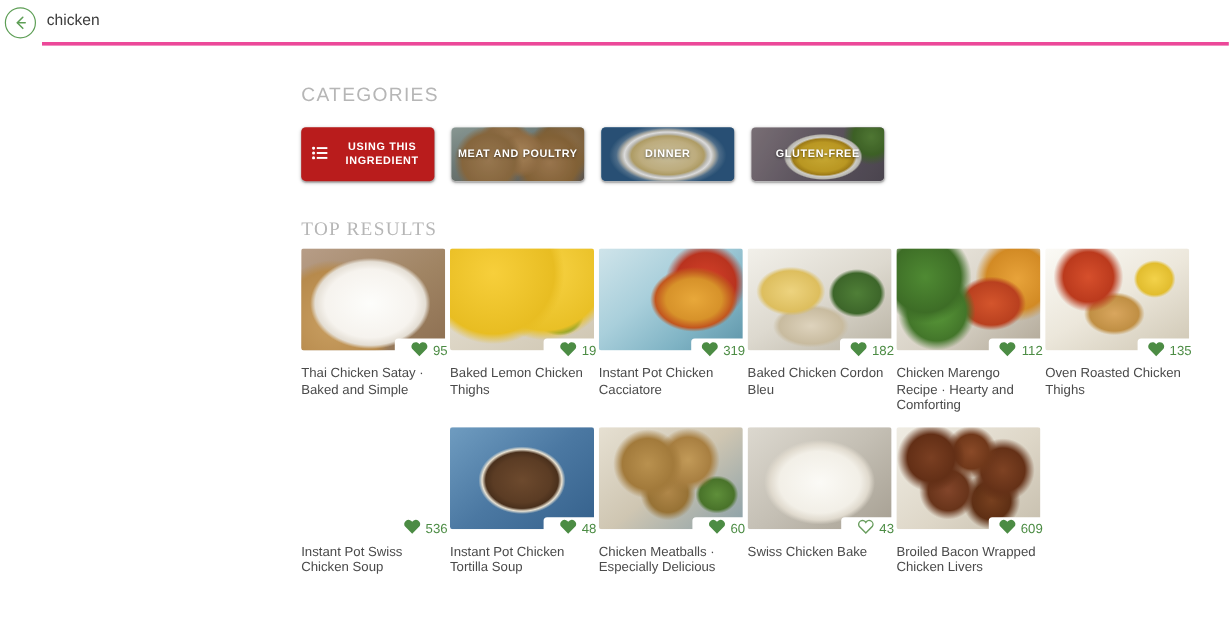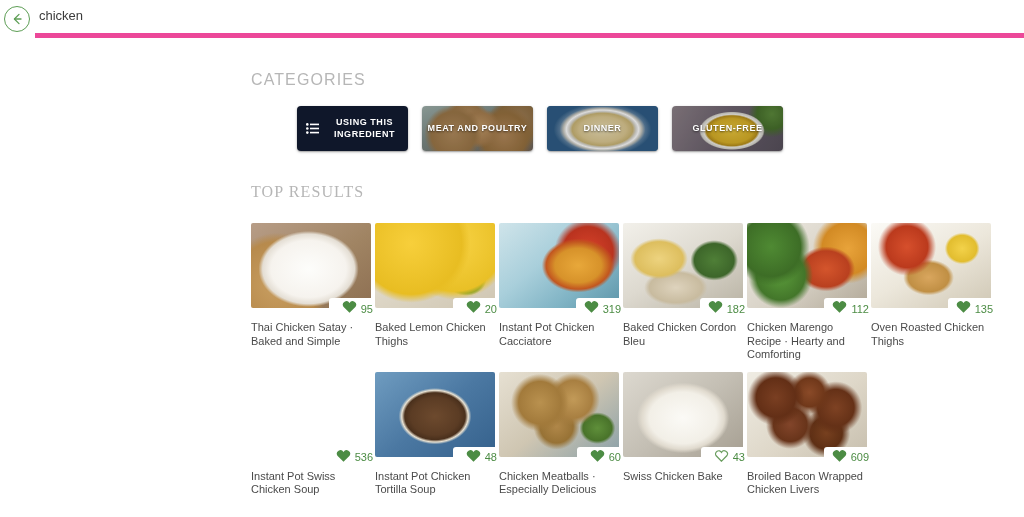--- a/index.html
+++ b/index.html
@@ -31,21 +31,21 @@
     justify-content: center;
     flex: 0 0 auto;
     cursor: pointer;
     background: #fff;
   }
   .back-btn svg { display: block; }
   .search-field-wrap {
     flex: 1 1 auto;
     height: 38px;
     margin-left: 5px;
-    border-bottom: 5px solid #ec4899;
+    border-bottom: 3px solid #ec4899;
     display: flex;
     align-items: center;
   }
   .search-input {
     width: 100%;
     border: none;
     outline: none;
     font-family: "Liberation Sans", sans-serif;
     font-size: 13px;
     color: #3b3b3b;
@@ -83,21 +83,21 @@
     border-radius: 4px;
     position: relative;
     overflow: hidden;
     box-shadow: 0 1px 3px rgba(0,0,0,0.28), 0 1px 1px rgba(0,0,0,0.16);
     display: flex;
     align-items: center;
     justify-content: center;
     cursor: pointer;
     flex: 0 0 auto;
   }
-  .cat-card.green { background: #0f172a; margin-left: 46px; }
+  .cat-card.green { background: #b91c1c; }
   .cat-card .cat-bg {
     position: absolute;
     inset: 0;
     z-index: 0;
   }
   .cat-card .cat-shade {
     position: absolute;
     inset: 0;
     background: rgba(0,0,0,0.14);
     z-index: 1;
@@ -141,21 +141,21 @@
   .bg-gluten {
     background:
       radial-gradient(ellipse 36% 52% at 54% 55%, #e8c43c 0%, #d8b028 52%, #b8901c 64%, #efeee8 70%, #d5d3cb 78%, transparent 82%),
       radial-gradient(circle at 90% 18%, #5c8a3c 0%, #47702c 14%, transparent 22%),
       linear-gradient(120deg, #8d8188 0%, #6e6470 45%, #57505c 100%);
   }
 
   
   .res-label { margin-top: 32px; font-family: Liberation Serif, serif; }
   .results-grid {
-    margin-top: 22px;
+    margin-top: 6px;
     display: grid;
     grid-template-columns: repeat(6, 120px);
     column-gap: 4px;
     row-gap: 10px;
   }
   .recipe-card { width: 120px; cursor: pointer; }
   .thumb-wrap {
     position: relative;
     width: 120px;
     height: 85px;
@@ -330,21 +330,21 @@
         </div>
         <div class="recipe-title">Thai Chicken Satay · Baked and Simple</div>
       </div>
       <div class="recipe-card">
         <div class="thumb-wrap">
           <div class="thumb t2"></div>
           <div class="like-chip">
             <span><svg width="15" height="14" viewBox="0 0 16 14">
                 <path d="M8 13.2 L1.5 6.6 A3.7 3.7 0 0 1 8 2.6 A3.7 3.7 0 0 1 14.5 6.6 Z" fill="#4c8c44"></path>
               </svg></span>
-            <span class="like-count">20</span>
+            <span class="like-count">19</span>
           </div>
         </div>
         <div class="recipe-title">Baked Lemon Chicken Thighs</div>
       </div>
       <div class="recipe-card">
         <div class="thumb-wrap">
           <div class="thumb t3"></div>
           <div class="like-chip">
             <span><svg width="15" height="14" viewBox="0 0 16 14">
                 <path d="M8 13.2 L1.5 6.6 A3.7 3.7 0 0 1 8 2.6 A3.7 3.7 0 0 1 14.5 6.6 Z" fill="#4c8c44"></path>

